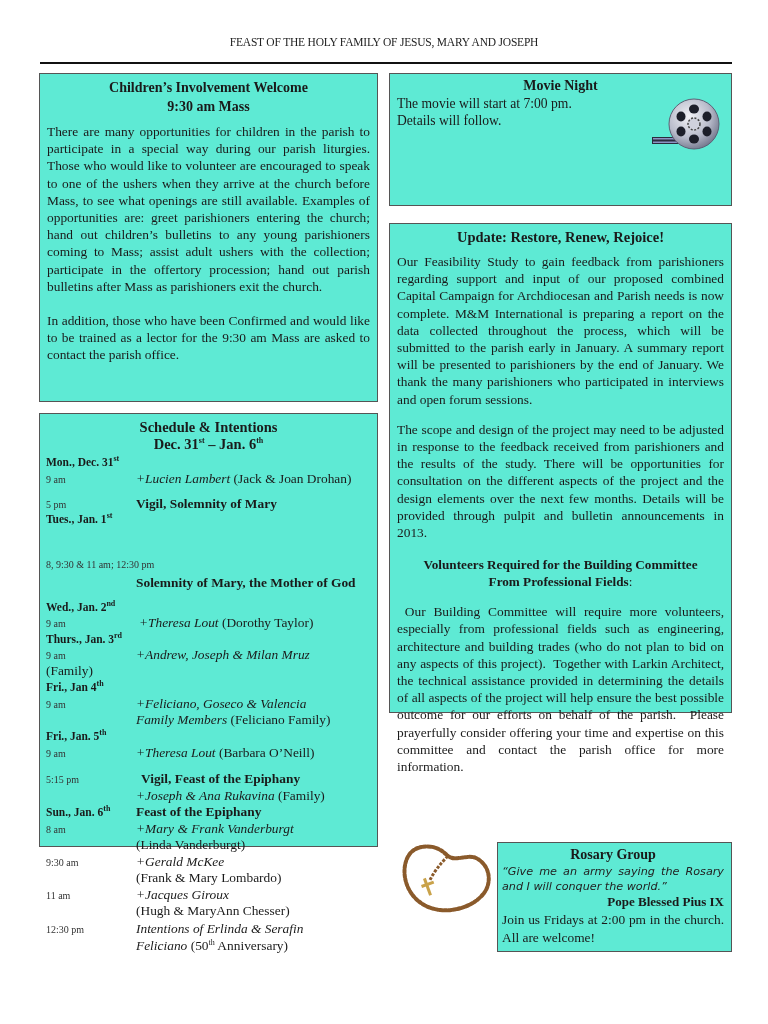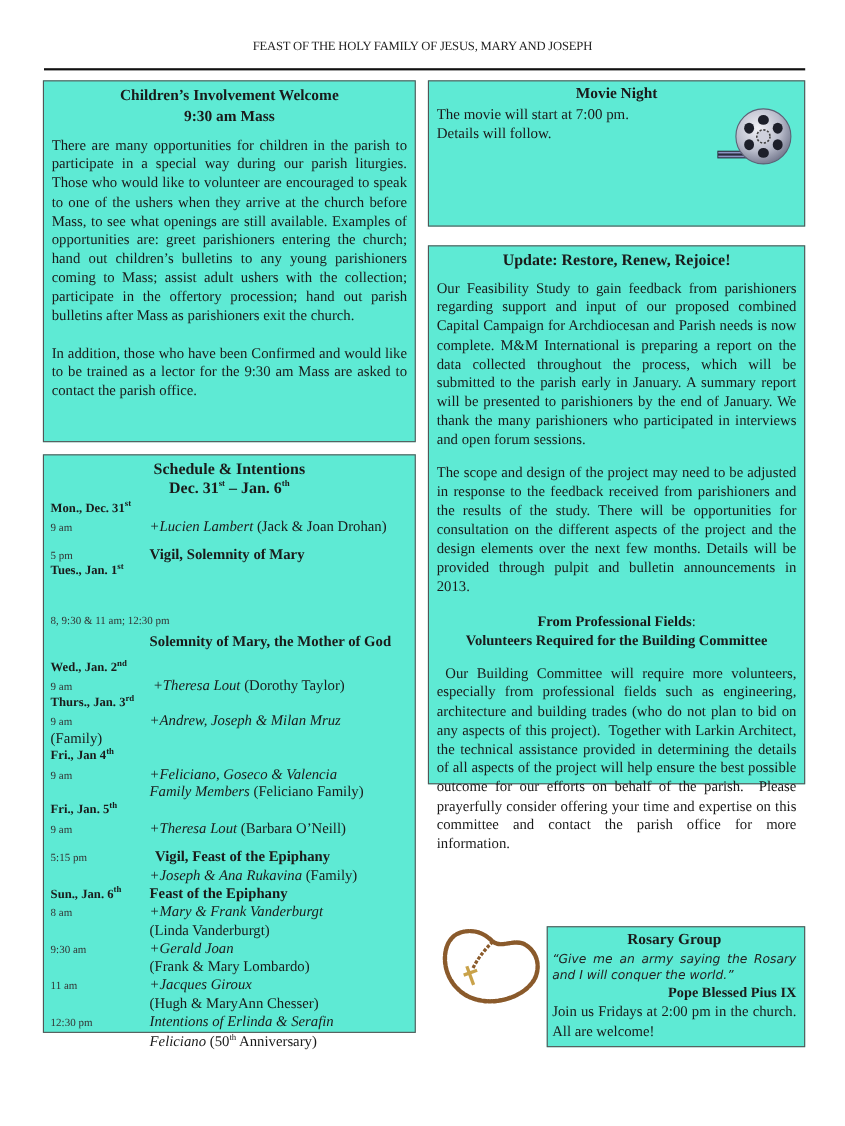--- a/index.html
+++ b/index.html
@@ -23,21 +23,21 @@
     .para.justify-last { text-align-last: justify; }
     sup { font-size: 8px; line-height: 0; vertical-align: super; }
 
     
     #children { left: 39px; top: 73px; width: 339px; height: 329px; padding: 4px 7px 0 7px; }
     #children .box-title { font-size: 14px; line-height: 19px; }
     #children .para { margin-top: 7px; }
     #children .para + .para { margin-top: 17px; }
 
     
-    #schedule { left: 39px; top: 413px; width: 339px; height: 526px; padding: 5px 6px 0 6px; }
+    #schedule { left: 39px; top: 413px; width: 339px; height: 434px; padding: 5px 6px 0 6px; }
     #schedule .box-title { font-size: 14.5px; line-height: 17px; }
     .sched-day { font-weight: bold; font-size: 11.5px; line-height: 15px; }
     .sched-row { display: flex; align-items: baseline; }
     .sched-time { width: 90px; flex: none; font-size: 10px; color: #333; }
     .sched-text { font-size: 13.4px; line-height: 16.5px; }
     .sched-text.bold { font-weight: bold; }
     .it { font-style: italic; }
     .small-note { font-size: 10px; color: #333; line-height: 12px; margin-top: 32px; }
 
     
@@ -137,21 +137,21 @@
   <div class="sched-row">
     <span class="sched-day" style="width:90px;flex:none;"><span>Sun., Jan. 6</span><sup>th</sup></span>
     <span class="sched-text bold">Feast of the Epiphany</span>
   </div>
   <div class="sched-row">
     <span class="sched-time">8 am</span>
     <span class="sched-text"><span class="it">+Mary &amp; Frank Vanderburgt</span><br><span>(Linda Vanderburgt)</span></span>
   </div>
   <div class="sched-row">
     <span class="sched-time">9:30 am</span>
-    <span class="sched-text"><span class="it">+Gerald Joan</span><br><span>(Frank &amp; Mary Lombardo)</span></span>
+    <span class="sched-text"><span class="it">+Gerald McKee</span><br><span>(Frank &amp; Mary Lombardo)</span></span>
   </div>
   <div class="sched-row">
     <span class="sched-time">11 am</span>
     <span class="sched-text"><span class="it">+Jacques Giroux</span><br><span>(Hugh &amp; MaryAnn Chesser)</span></span>
   </div>
   <div class="sched-row">
     <span class="sched-time">12:30 pm</span>
     <span class="sched-text" style="line-height:17.5px;"><span class="it">Intentions of Erlinda &amp; Serafin</span><br><span class="it">Feliciano</span><span> (50</span><sup>th</sup><span> Anniversary)</span></span>
   </div>
 </div>
@@ -180,22 +180,22 @@
     <ellipse cx="29" cy="35.5" rx="4.5" ry="5" fill="#1d1f2a"></ellipse>
     <ellipse cx="55" cy="35.5" rx="4.5" ry="5" fill="#1d1f2a"></ellipse>
   </svg>
 </div>
 
 <div class="box" id="update">
   <div class="box-title">Update:  Restore, Renew, Rejoice!</div>
   <p class="para">Our Feasibility Study to gain feedback from parishioners regarding support and input of our proposed combined Capital Campaign for Archdiocesan and Parish needs is now complete.  M&amp;M International is preparing a report on the data collected throughout the process, which will be submitted to the parish early in January.  A summary report will be presented to parishioners by the end of January.  We thank the many parishioners who participated in interviews and open forum sessions.</p>
   <p class="para gap">The scope and design of the project may need to be adjusted in response to the feedback received from parishioners and the results of the study.  There will be opportunities for consultation on the different aspects of the project and the design elements over the next few months.  Details will be provided through pulpit and bulletin announcements in 2013.</p>
   <div class="sub-title">
+    <div>Volunteers Required for the Building Committee</div>
     <div><span>From Professional Fields</span><span class="nb">:</span></div>
-    <div>Volunteers Required for the Building Committee</div>
   </div>
   <p class="para gap" style="white-space:pre-wrap;"> Our Building Committee will require more volunteers, especially from professional fields such as engineering, architecture and building trades (who do not plan to bid on any aspects of this project).  Together with Larkin Architect, the technical assistance provided in determining the details of all aspects of the project will help ensure the best possible outcome for our efforts on behalf of the parish.  Please prayerfully consider offering your time and expertise on this committee and contact the parish office for more information.</p>
 </div>
 
 <svg class="rosary-img" viewBox="0 0 100 82">
   <path d="M22 14 C 10 18, 6 34, 10 48 C 14 62, 26 74, 44 76 C 62 78, 82 70, 90 56 C 96 44, 92 30, 80 24 C 70 20, 60 28, 52 22 C 44 14, 34 10, 22 14 Z" fill="none" stroke="#8a5a2b" stroke-width="4" stroke-dasharray="3 1.5" stroke-linecap="round"></path>
   <path d="M52 22 C 44 30, 38 38, 34 46" fill="none" stroke="#8a5a2b" stroke-width="3" stroke-dasharray="3 1.5"></path>
   <rect x="30" y="44" width="3" height="18" fill="#c9a24a" transform="rotate(-20 31 53)"></rect>
   <rect x="25" y="49" width="13" height="3" fill="#c9a24a" transform="rotate(-20 31 50)"></rect>
 </svg>

